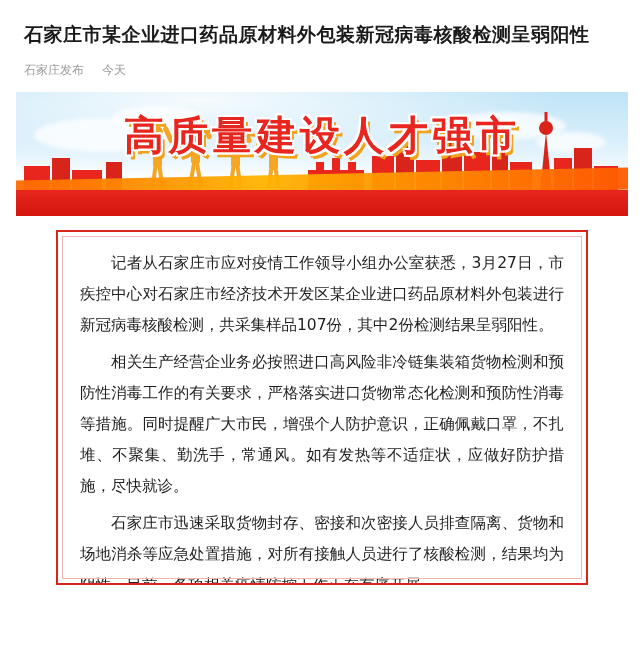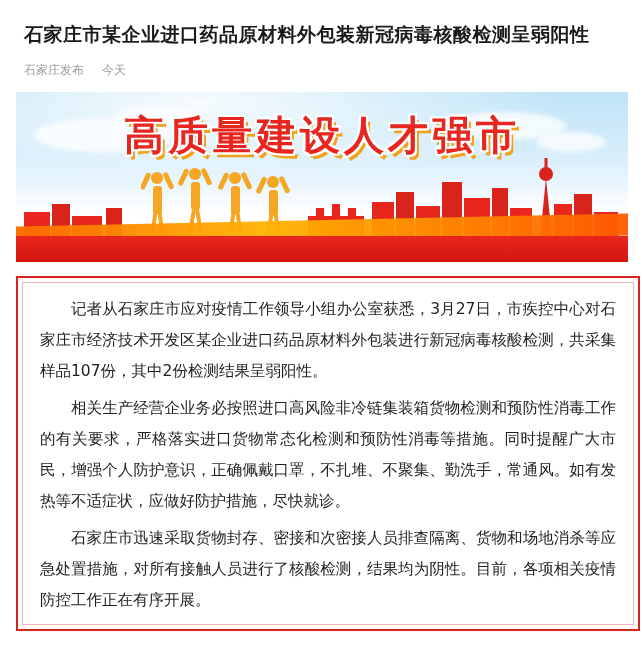--- a/index.html
+++ b/index.html
@@ -44,21 +44,21 @@
   }
   .meta-source, .meta-time {
     font-size: 12px;
     color: #9a9a9a;
     line-height: 16px;
   }
   
   .banner {
     position: relative;
     width: 612px;
-    height: 170px;
+    height: 124px;
     margin: 0 auto;
     overflow: hidden;
     background: linear-gradient(to bottom, #bfe4f7 0%, #d8eefb 38%, #eaf6fd 55%, #ffffff 70%, #ffffff 100%);
   }
   .banner .sky-glow {
     position: absolute;
     left: 0; top: 0;
     width: 100%; height: 60%;
     background: radial-gradient(ellipse at 30% 10%, rgba(255,255,255,0.85) 0%, rgba(255,255,255,0) 60%);
   }
@@ -114,21 +114,21 @@
   }
   
   .banner .people {
     position: absolute;
     left: 125px; bottom: 26px;
     width: 160px; height: 72px;
   }
   
   .content-box {
     position: relative;
-    width: 624px;
+    width: 532px;
     margin: 14px auto 0 auto;
     border: 2px solid #d9241c;
     box-sizing: border-box;
     background: #ffffff;
     padding: 16px 22px 18px 22px;
     height: 355px;
     overflow: hidden;
   }
   .content-box .inner-line {
     position: absolute;

